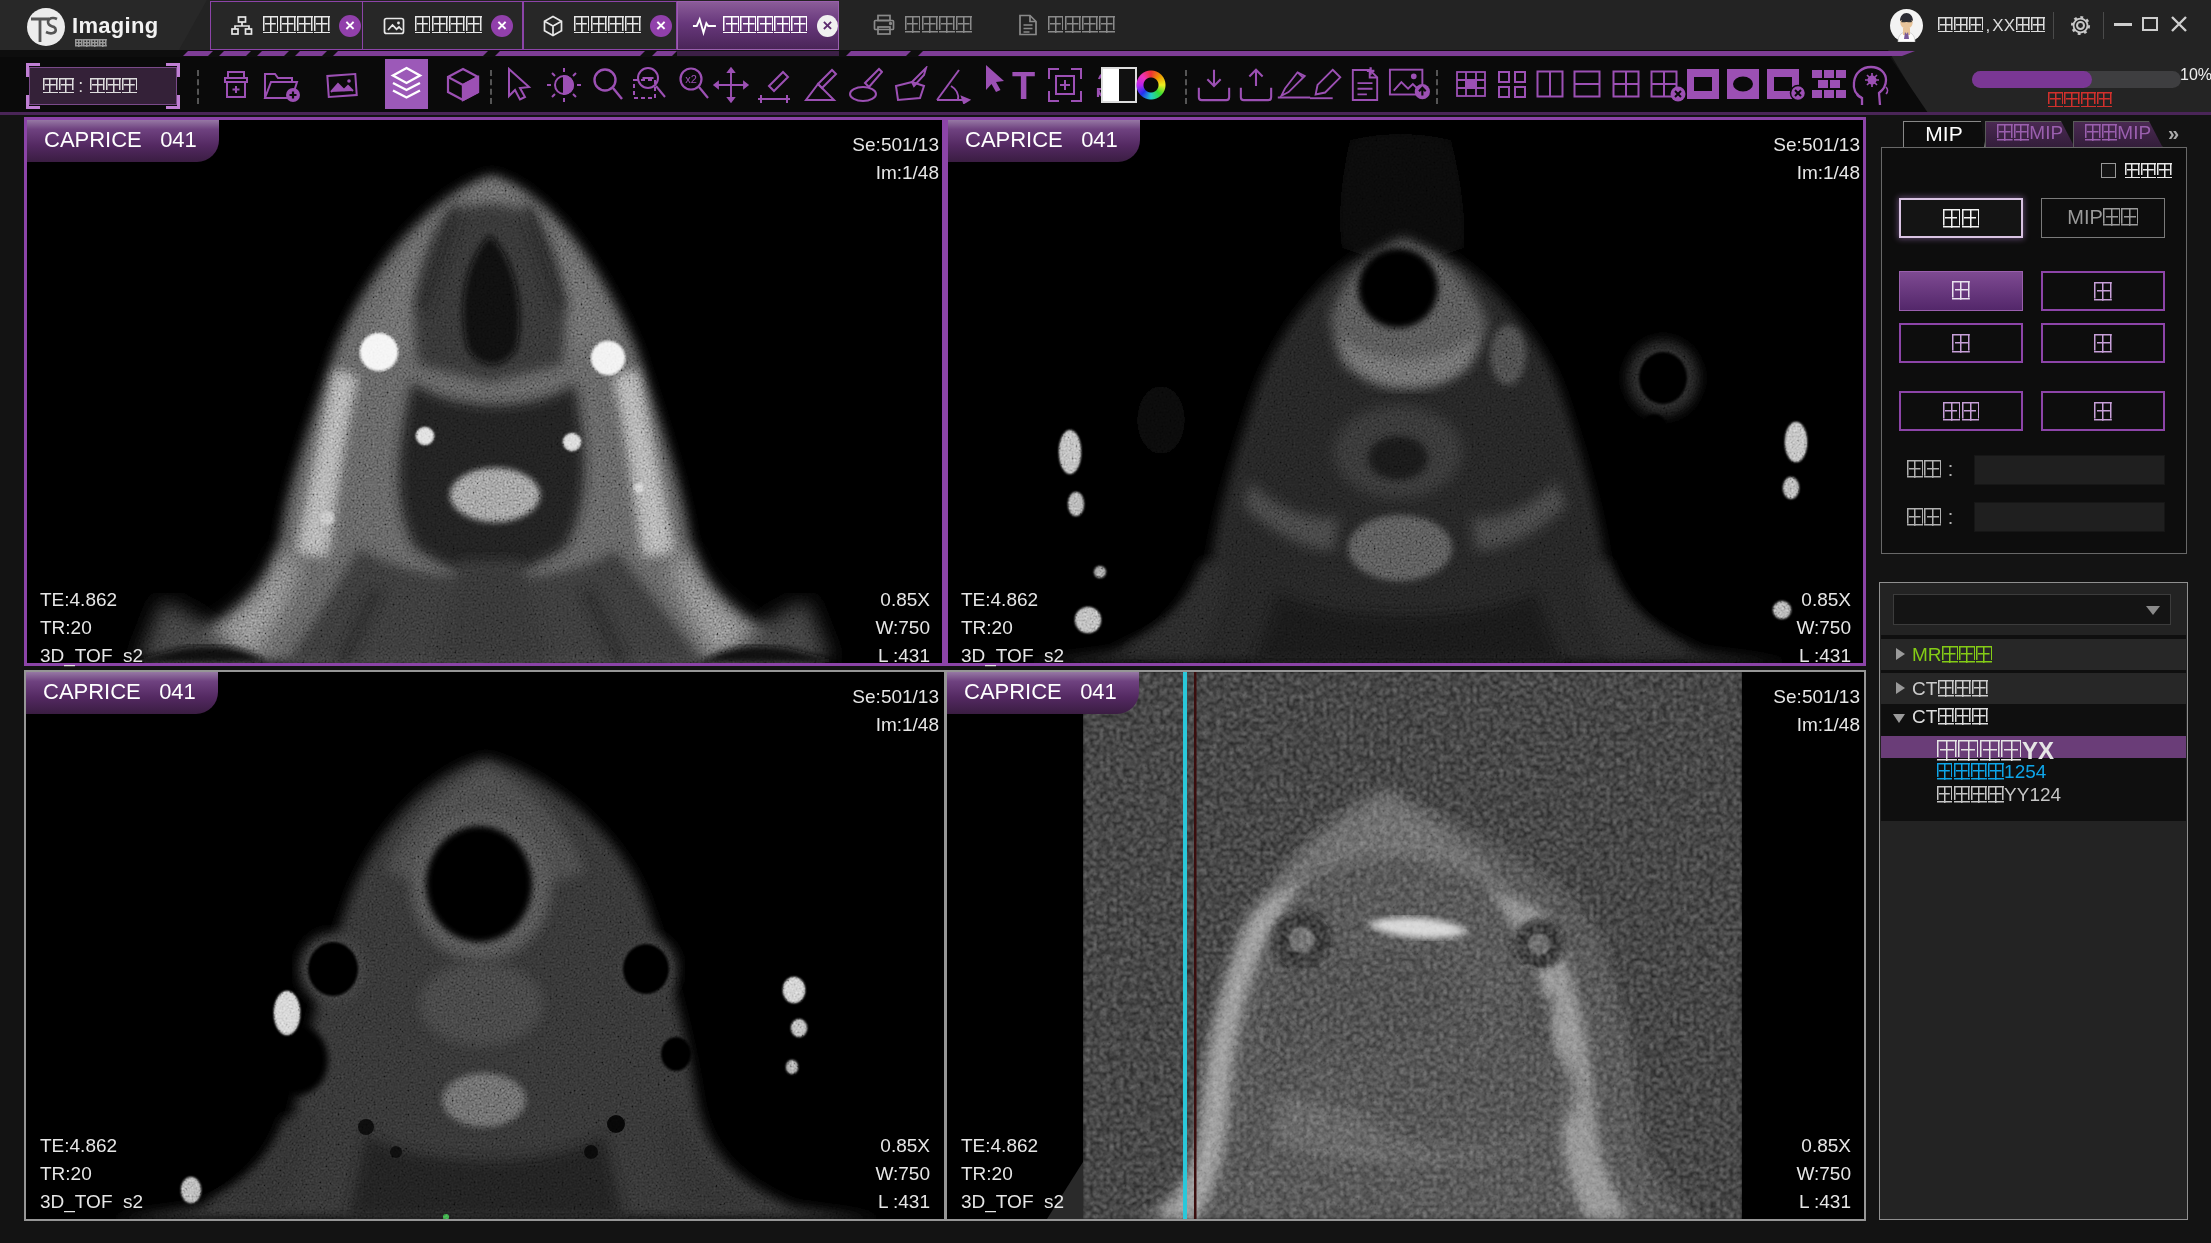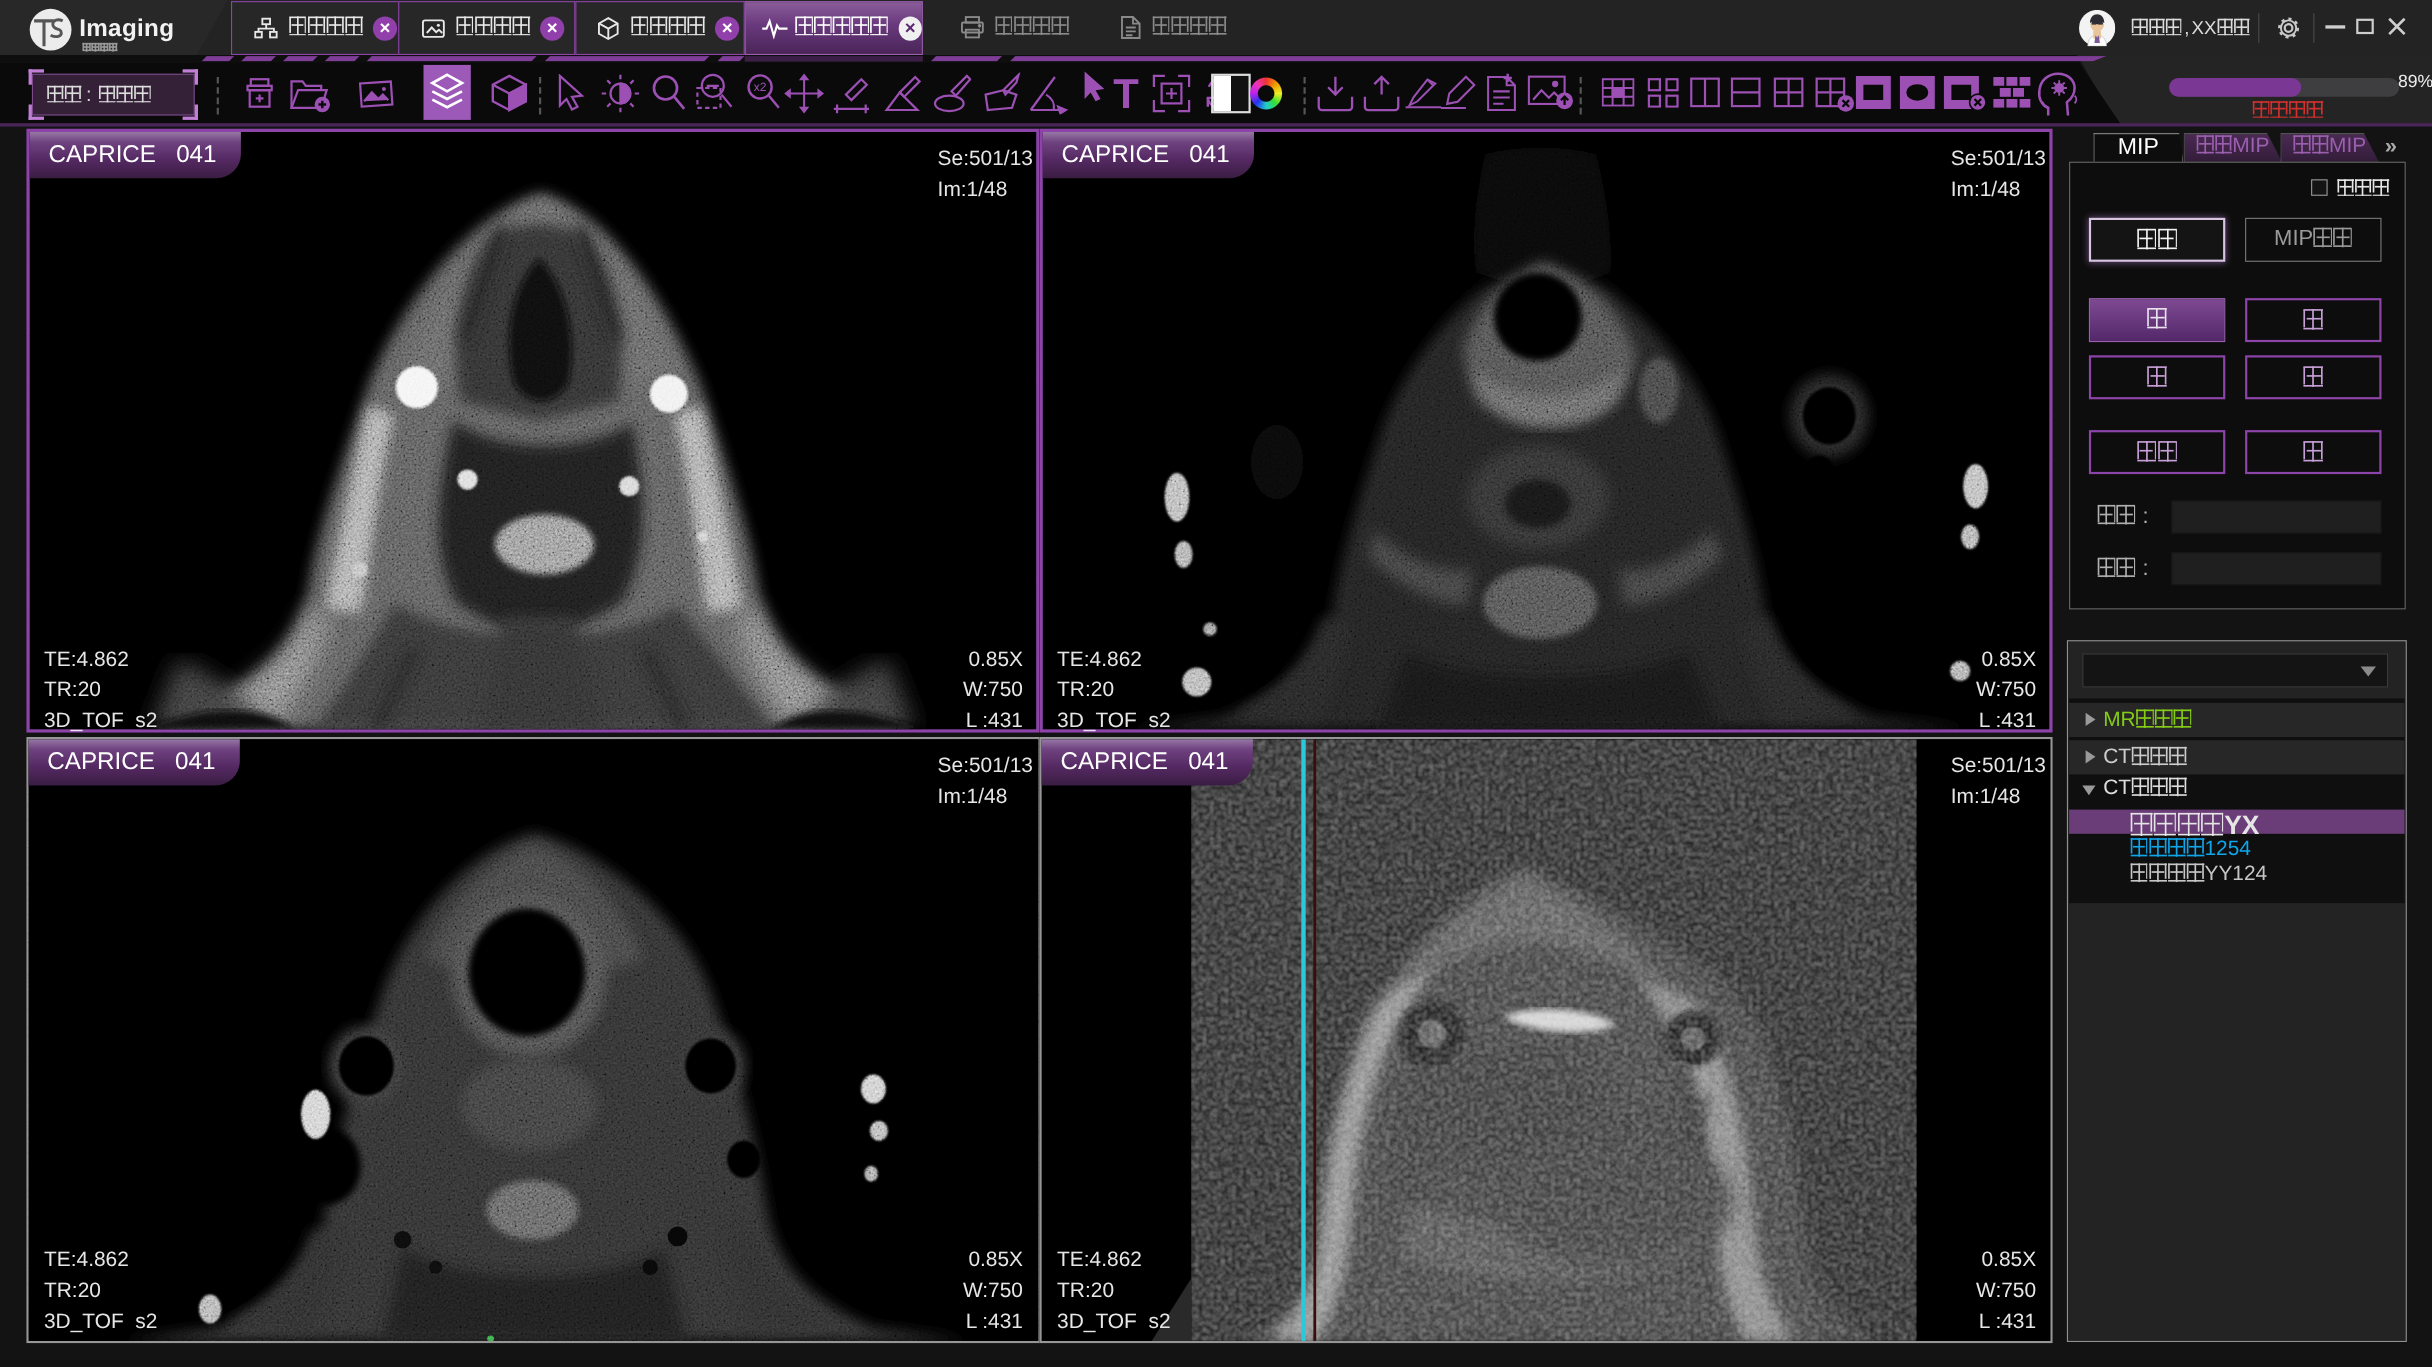--- a/index.html
+++ b/index.html
@@ -46,21 +46,21 @@
 #ppct{left:2180px;top:66px;color:#eee;font-size:16px;}
 #perr{left:2000px;top:90px;color:#d2302c;font-size:18px;width:160px;text-align:center;}
 
 .quad{position:absolute;background:#000;}
 .qtl,.qtr{border:3px solid #8c44a8;}
 .qbl,.qbr{border:2px solid #969696;}
 .ctab{position:absolute;left:0;top:0;width:192px;height:42px;
  background:linear-gradient(#9678a4,#6f4280 22%,#542962 60%,#3a1d42);
  border-radius:0 0 22px 0;color:#fff;font-size:22px;line-height:40px;padding-left:17px;}
 .qtxt{position:absolute;color:#e6e6e6;font-size:19px;line-height:28px;}
-.tr{text-align:left;right:12px;top:11px;margin-left:40px;}
+.tr{text-align:right;right:12px;top:11px;margin-left:40px;}
 .bl{left:13px;bottom:8px;}
 .br{text-align:right;right:12px;bottom:8px;}
 
 .rptab{position:absolute;top:121px;height:27px;font-size:19px;text-align:center;}
 #rbox1{left:1881px;top:147px;width:306px;height:407px;border:1px solid #686868;background:#0d0d0d;}
 #rbox2{left:1879px;top:582px;width:309px;height:638px;border:1px solid #909090;background:#232323;}
 .rbtn{position:absolute;width:124px;height:40px;font-size:21px;color:#c79fd8;
  background:#0d0d0d;border:2px solid #8c44a8;text-align:center;line-height:37px;}
 </style></head>
 <body>
@@ -358,21 +358,21 @@
 <svg class="icon" style="left:1850px;top:63px" width="40" height="44" viewBox="0 0 40 44" fill="none" stroke="#9c50b4" stroke-width="2.3">
  <path d="M12 42v-7 C6 32 3 26 4 19 5 10 12 4 21 4c9 0 15 6 15 13 0 6-3 10-7 13l1 12"></path>
  <path d="M12 35c-3-1-5-3-5-5"></path>
  <circle cx="22" cy="17" r="4.5" fill="#9c50b4" stroke="none"></circle>
  <path d="M22 10v3M22 21v3M15 17h3M26 17h3M17 12l2 2M25 20l2 2M27 12l-2 2M19 20l-2 2" stroke-width="1.7"></path>
  <path d="M36 24c2 2 2 5 0 7" stroke-width="1.7"></path>
     </svg>
 
 <div class="abs" id="pbar"></div>
     <div class="abs" id="pfill"></div>
-<div class="abs" id="ppct">89%</div>
+<div class="abs" id="ppct">10%</div>
 <div class="abs" id="perr"><i class="z"></i><i class="z"></i><i class="z"></i><i class="z"></i></div>
 
 <svg width="0" height="0" style="position:absolute">
 <defs>
  <filter id="mrin" x="0%" y="0%" width="100%" height="100%">
   <feTurbulence type="fractalNoise" baseFrequency="0.5" numOctaves="2" seed="7" result="t"></feTurbulence>
   <feColorMatrix in="t" type="matrix" values="0.8 0.8 0.8 0 -0.7  0.8 0.8 0.8 0 -0.7  0.8 0.8 0.8 0 -0.7  0 0 0 0 1"></feColorMatrix>
  </filter>
  <filter id="spek" x="0%" y="0%" width="100%" height="100%">
   <feTurbulence type="fractalNoise" baseFrequency="0.3" numOctaves="3" seed="11" result="t"></feTurbulence>

